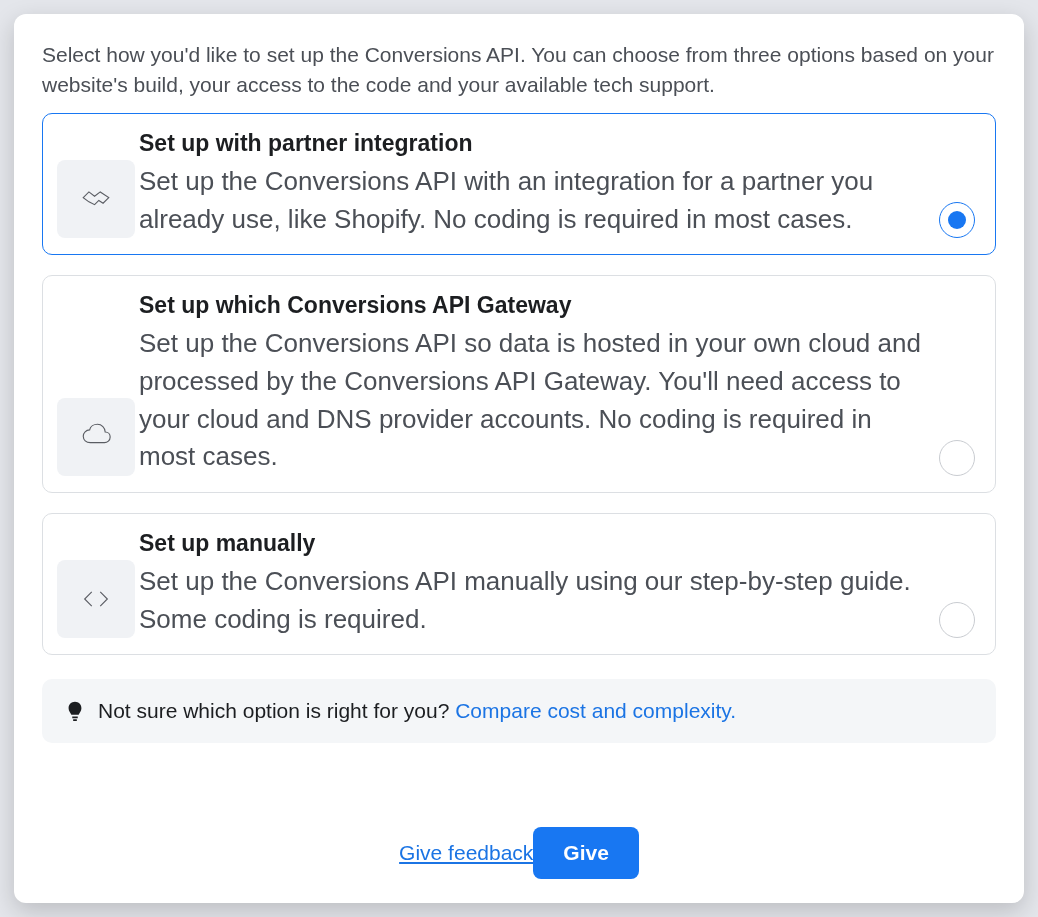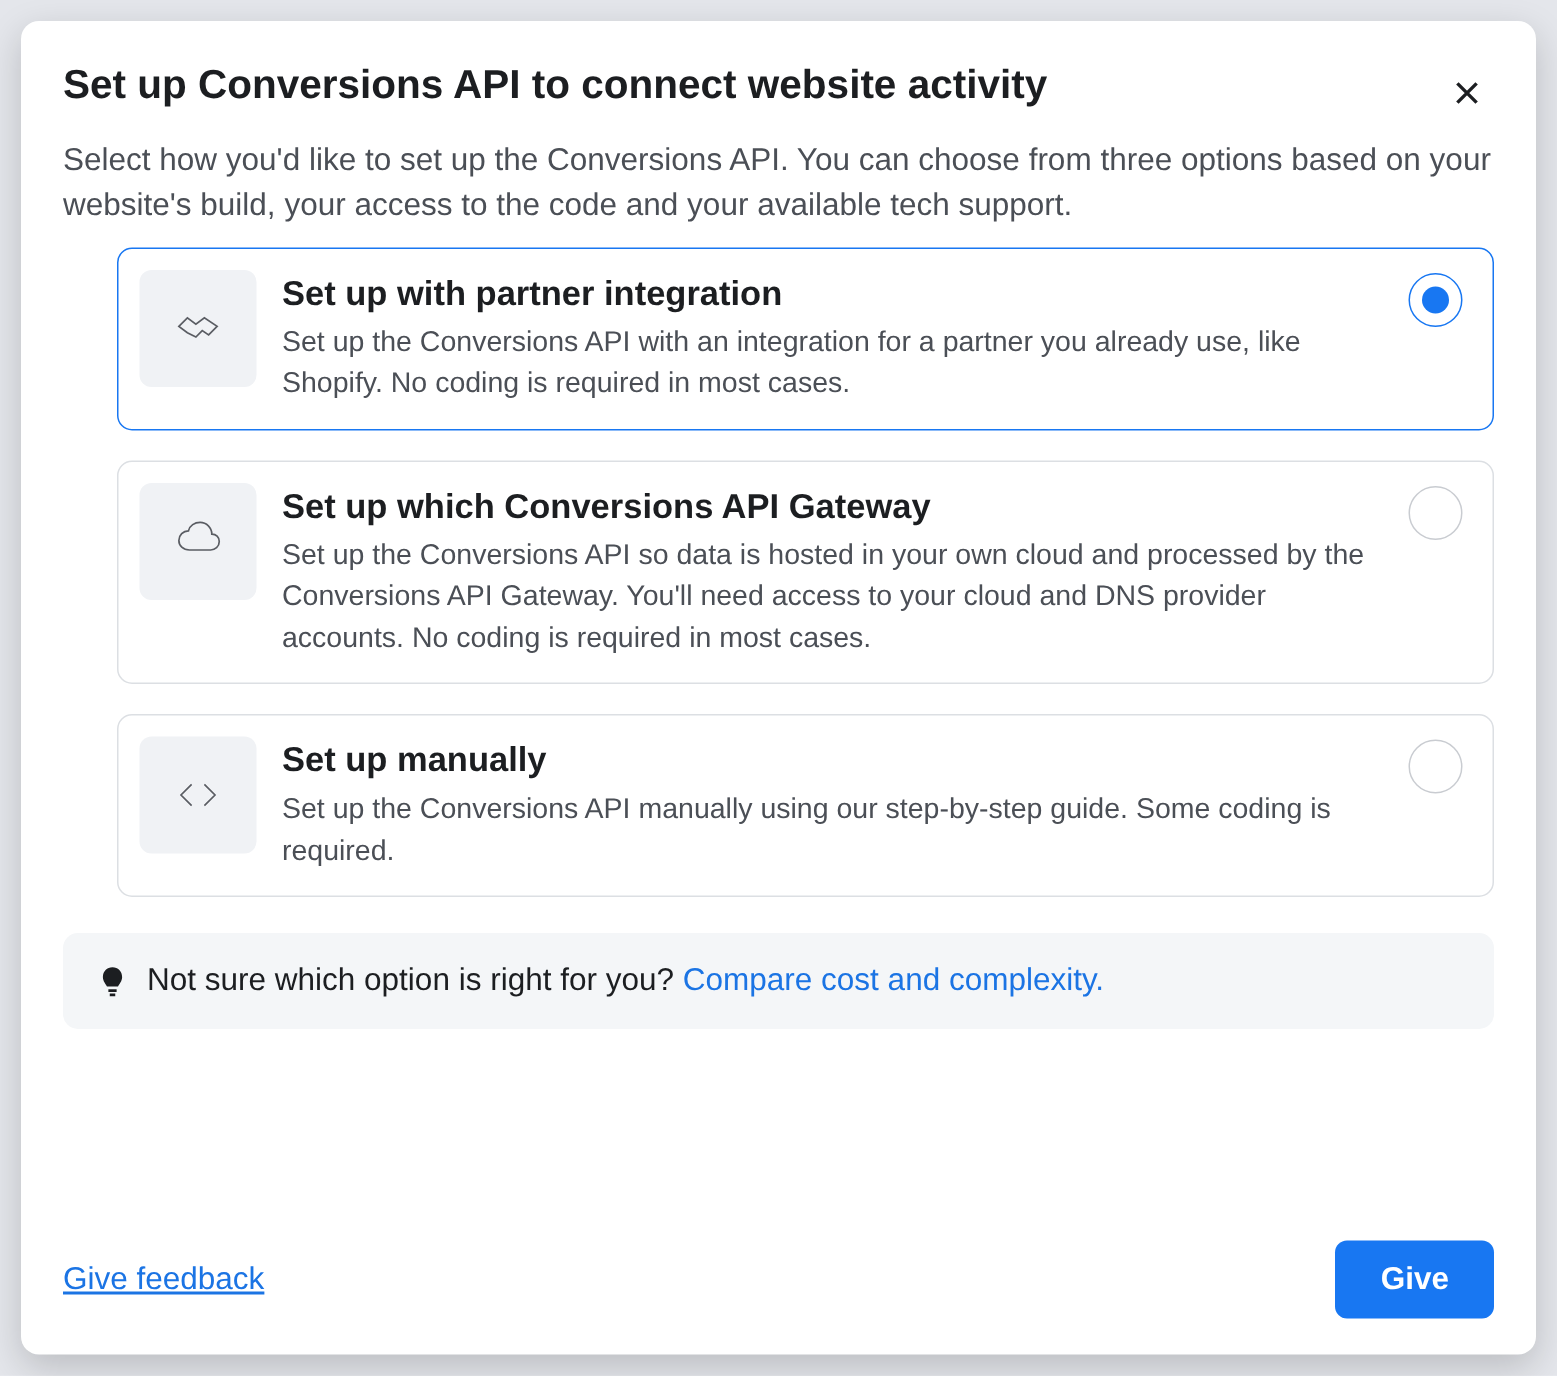--- a/index.html
+++ b/index.html
@@ -43,46 +43,45 @@
     color: #4b4f56;
     line-height: 1.45;
     margin-bottom: 12px;
   }
   .options { display: flex; flex-direction: column; gap: 20px; }
   .option-card {
     border: 1px solid #dcdfe3;
     border-radius: 10px;
     padding: 14px 20px 16px 14px;
     display: flex;
-    align-items: flex-start;
-    gap: 17px;
+    align-items: flex-end;
+    gap: 4px;
     cursor: pointer;
     background: #fff;
-    margin-left: 36px;
   }
   .option-card.selected {
     border: 1.5px solid #1877f2;
   }
   .option-icon {
     width: 78px; height: 78px;
     border-radius: 8px;
     background: #f0f2f5;
     flex-shrink: 0;
     display: flex; align-items: center; justify-content: center;
   }
   .option-icon svg { width: 34px; height: 34px; stroke: #5a5d63; fill: none; stroke-width: 1.6; }
   .option-body { flex: 1; padding-top: 2px; }
   .option-title {
     font-size: 23px;
     font-weight: 700;
     color: #1c1e21;
     margin-bottom: 6px;
   }
   .option-desc {
-    font-size: 19px;
+    font-size: 26px;
     color: #4b4f56;
     line-height: 1.45;
   }
   .radio {
     width: 36px; height: 36px;
     border: 1.5px solid #c9ccd1;
     border-radius: 50%;
     flex-shrink: 0;
     display: flex; align-items: center; justify-content: center;
     margin-top: 2px;
@@ -103,21 +102,21 @@
     align-items: center;
     gap: 12px;
   }
   .hint-banner svg { width: 22px; height: 22px; fill: #1c1e21; flex-shrink: 0; }
   .hint-text { font-size: 21px; color: #1c1e21; }
   .hint-link { color: #1b74e4; cursor: pointer; }
   .modal-footer {
     margin-top: auto;
     padding-top: 40px;
     display: flex;
-    justify-content: space-between;
+    justify-content: center;
     align-items: center;
   }
   .feedback-link {
     font-size: 21px;
     color: #1b74e4;
     text-decoration: underline;
     cursor: pointer;
   }
   .next-btn {
     background: #1877f2;
@@ -130,28 +129,20 @@
     cursor: pointer;
   }
 </style>
 </head>
 <body>
 
 <div class="backdrop"></div>
 
 <div class="modal">
 
-  <div class="modal-header">
-    <h1 class="modal-title">Set up Conversions API to connect website activity</h1>
-    <button class="close-btn">
-      <svg viewBox="0 0 24 24">
-          <path d="M5 5 L19 19 M19 5 L5 19"></path>
-        </svg>
-    </button>
-  </div>
 
   <p class="modal-description">Select how you'd like to set up the Conversions API. You can choose from three options based on your website's build, your access to the code and your available tech support.</p>
 
   <div class="options">
 
     <div class="option-card selected">
       <div class="option-icon">
         <svg viewBox="0 0 48 48">
             <path d="M6 22 L14 14 L22 20 L30 14 L42 22 L34 30 L28 26 L22 32 L14 28 Z"></path>
           </svg>

